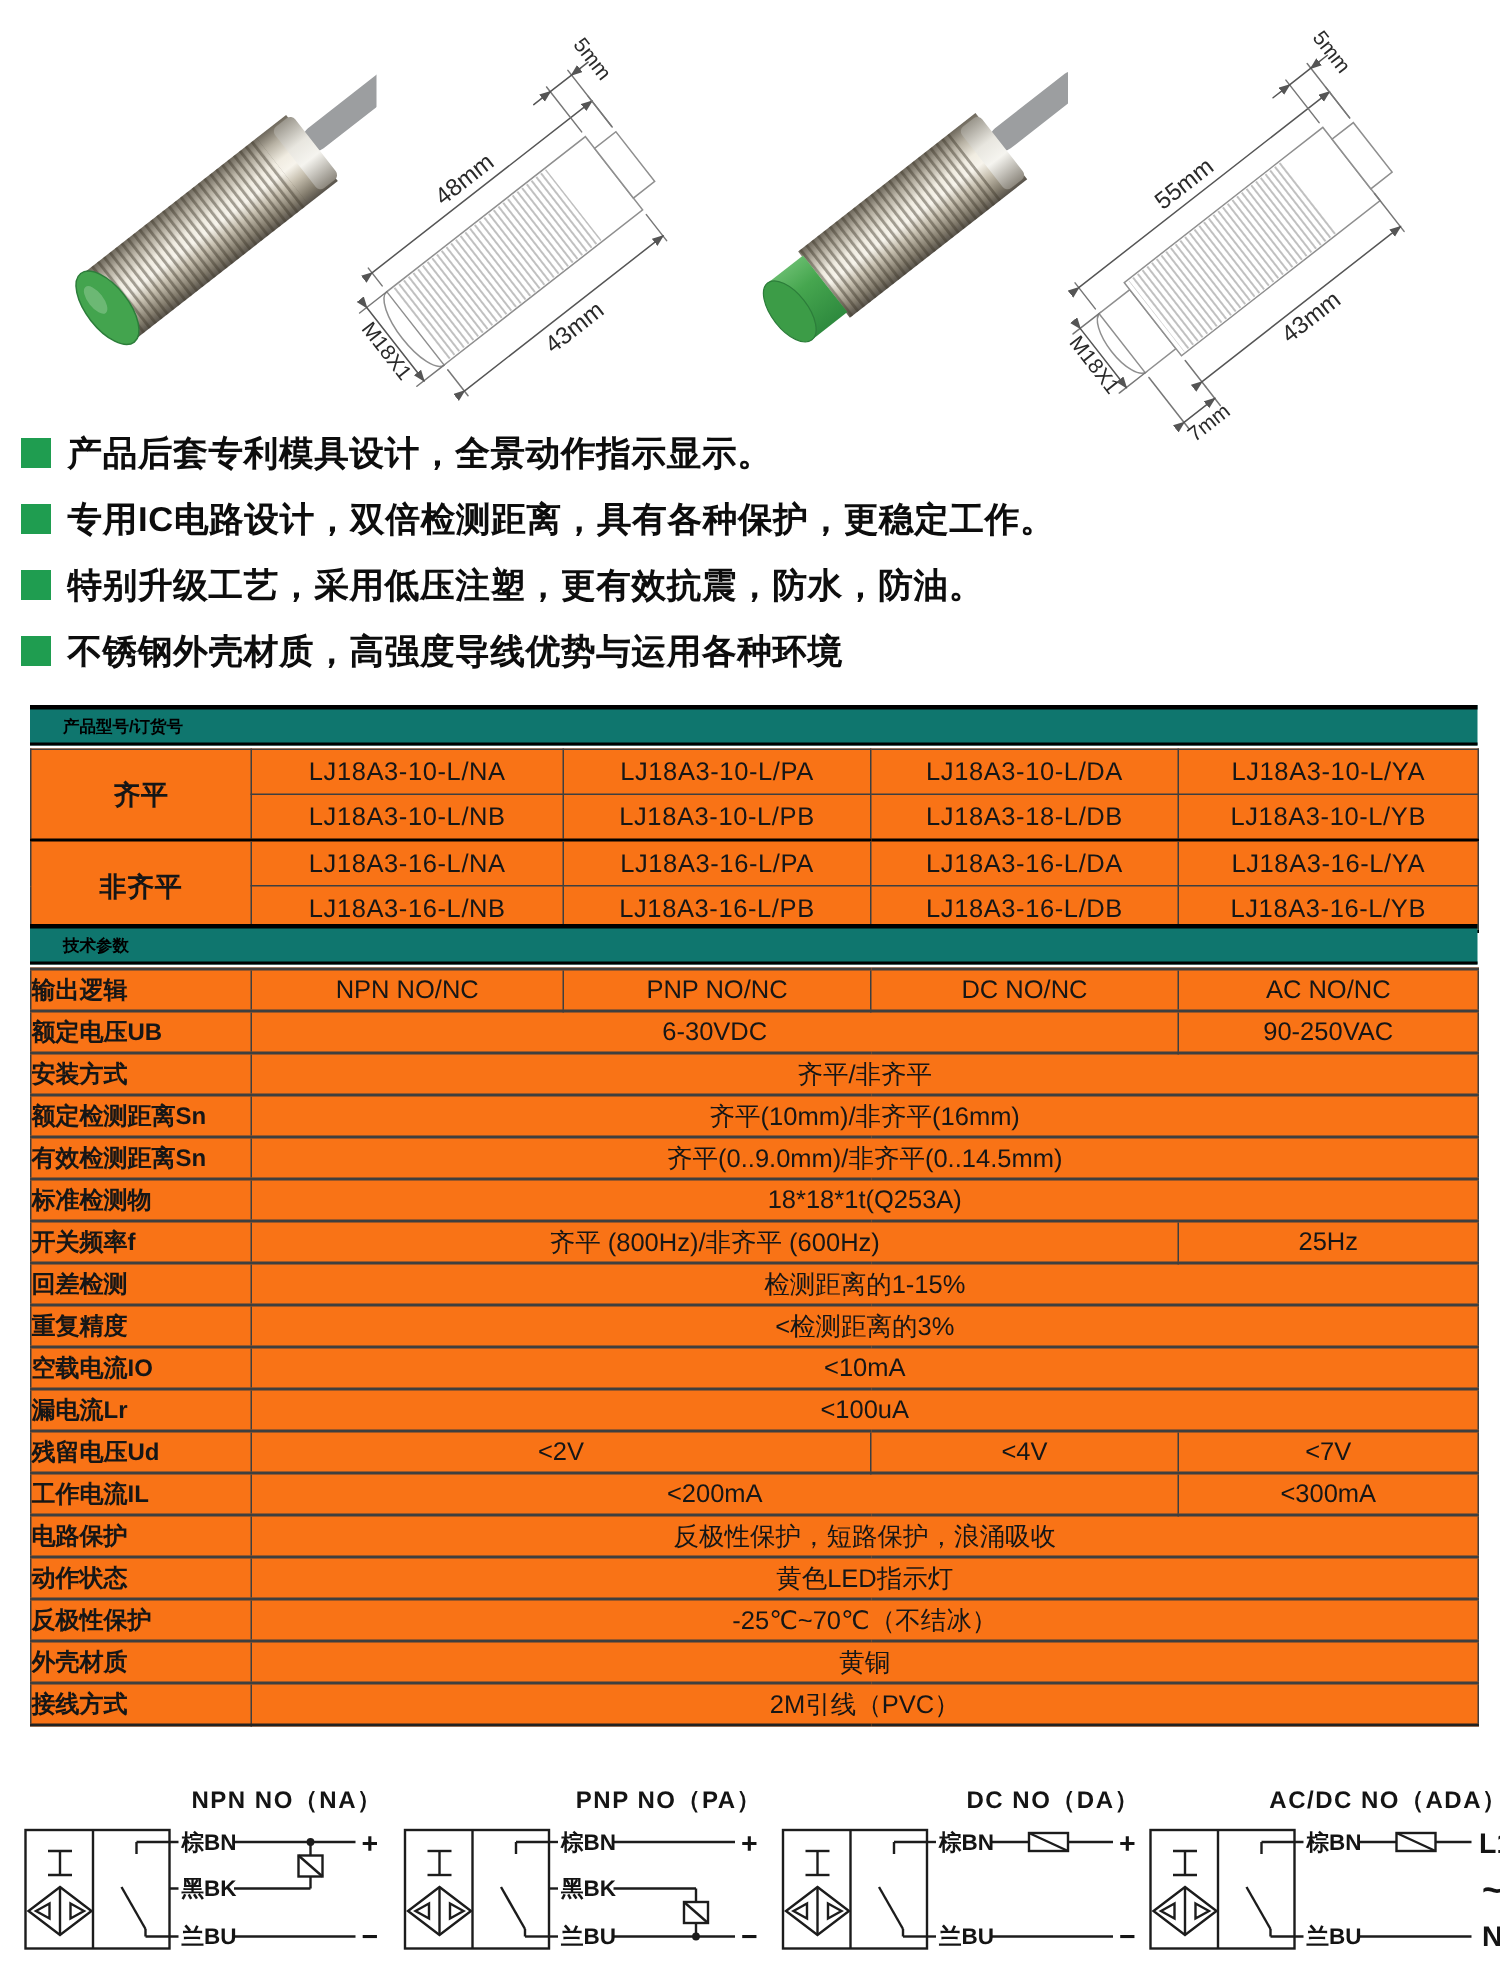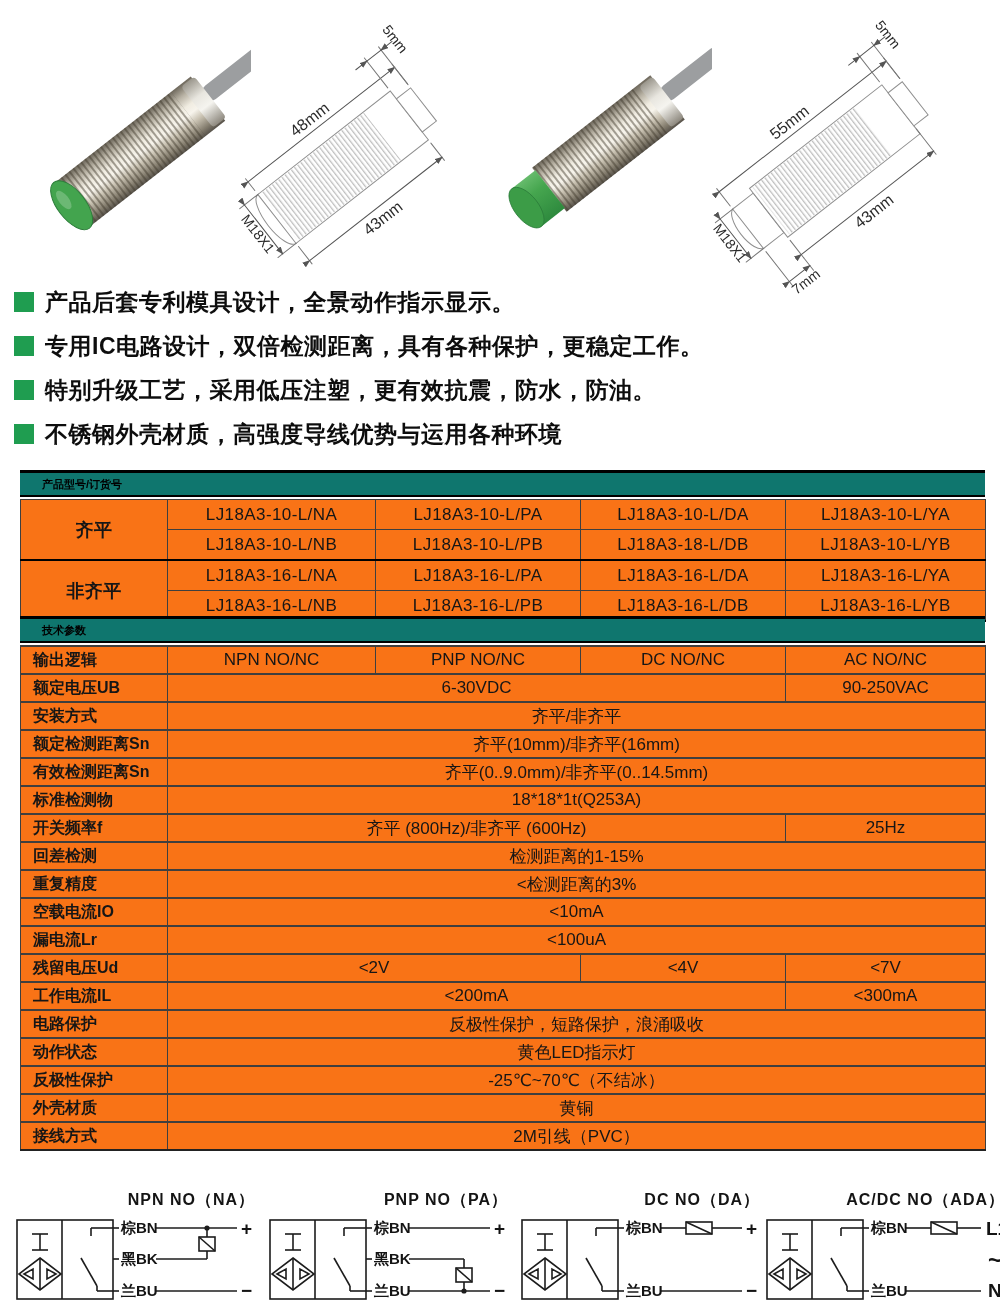--- a/index.html
+++ b/index.html
@@ -19,21 +19,21 @@
   
   table.spec{position:absolute;left:20px;border-collapse:collapse;table-layout:fixed;width:965px;
              background:#f97316;}
   table.spec td{border:1px solid #3f3f3f;text-align:center;padding:0;white-space:nowrap;
                 overflow:hidden;color:#161616;}
   #model-table td{height:29px;font-size:17px;letter-spacing:0.4px;}
   #model-table td.label-cell{font-weight:700;font-size:18px;}
   #model-table tr.group-start td{border-top:2.5px solid #000;}
   #model-table{border-bottom:2.5px solid #000;}
   #tech-table td{height:26px;border-top-width:2px;font-size:17px;}
-  #tech-table td.label-cell{text-align:left;padding-left:12px;font-weight:700;font-size:16px;}
+  #tech-table td.label-cell{text-align:left;padding-left:0;font-weight:700;font-size:16px;}
   #tech-table{border-bottom:2px solid #222;}
   
   .wd{position:absolute;top:1190px;width:240px;height:120px;}
   .wd .wd-title{font-size:16px;font-weight:700;color:#141414;letter-spacing:1px;height:22px;text-align:right;}
   .wd svg{display:block;}
   svg text.wlbl{font-family:"Liberation Sans","DejaVu Sans",sans-serif;font-size:15px;font-weight:700;fill:#141414;}
   svg text.wterm{font-family:"Liberation Sans","DejaVu Sans",sans-serif;font-size:19px;font-weight:700;fill:#141414;}
   svg text.dim{font-family:"Liberation Sans","DejaVu Sans",sans-serif;font-size:16px;fill:#2a2a2a;}
   svg text.dimsmall{font-family:"Liberation Sans","DejaVu Sans",sans-serif;font-size:14px;fill:#2a2a2a;}
 </style>

